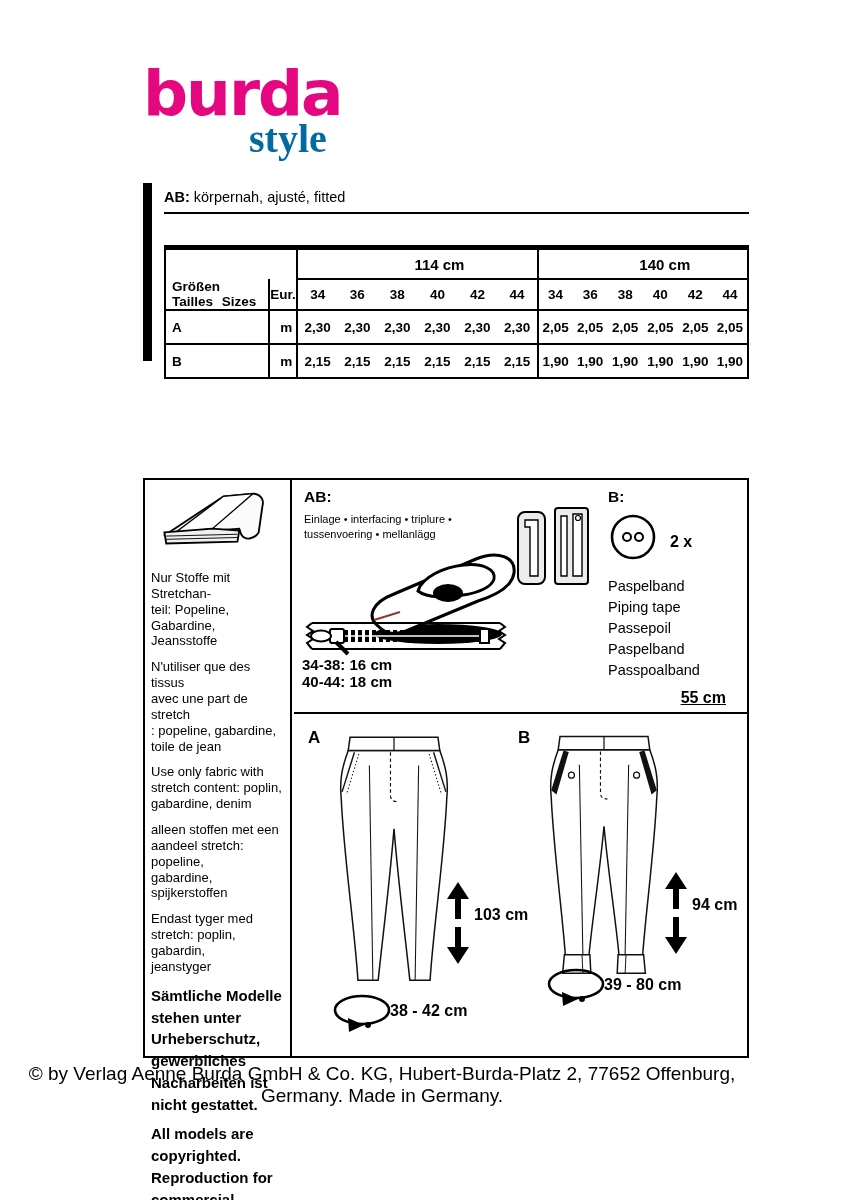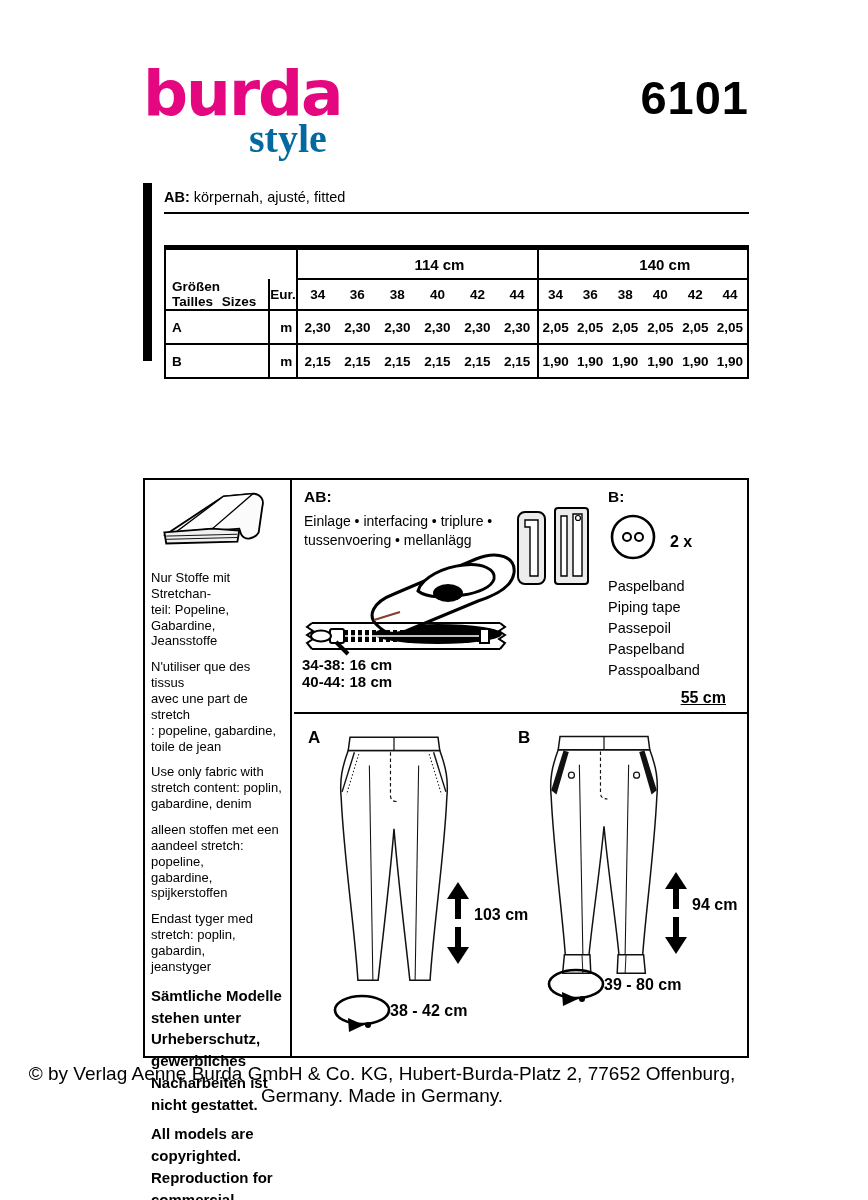--- a/index.html
+++ b/index.html
@@ -42,21 +42,21 @@
   .left-col{position:absolute;left:0;top:0;width:147px;height:100%;border-right:2px solid #000;
             box-sizing:border-box;padding:6px 5px 0 6px;}
   .fabric-icon{display:block;margin:0 auto 6px auto;}
   .note{font-size:13px;line-height:1.22;white-space:pre-line;margin:0 0 10px 0;}
   .smallnote{font-size:15px;font-weight:bold;line-height:1.45;white-space:pre-line;margin:0 0 8px 0;}
   .right-col{position:absolute;left:149px;top:0;width:455px;height:100%;}
   .notions{position:absolute;left:0;top:0;width:100%;height:234px;border-bottom:2px solid #000;
            box-sizing:border-box;}
   .ab-block{position:absolute;left:10px;top:8px;width:230px;}
   .blk-label{font-size:15.5px;font-weight:bold;}
-  .interfacing-text{font-size:14px;line-height:1.35;white-space:pre-line;margin-top:6px;}
+  .interfacing-text{font-size:11px;line-height:1.35;white-space:pre-line;margin-top:6px;}
   .pieces-svg{position:absolute;left:222px;top:26px;}
   .iron-svg{position:absolute;left:66px;top:64px;}
   .zipper-svg{position:absolute;left:4px;top:136px;}
   .zip-lengths{position:absolute;left:8px;top:176px;font-size:15px;font-weight:bold;line-height:1.15;}
   .b-block{position:absolute;left:314px;top:8px;width:136px;}
   .button-row{margin-top:6px;display:flex;align-items:center;}
   .button-qty{font-size:16px;font-weight:bold;margin-left:12px;margin-top:10px;}
   .piping-list{margin-top:14px;font-size:14.5px;line-height:21px;}
   .piping-length{margin-top:8px;font-size:16px;font-weight:bold;text-align:right;padding-right:18px;text-decoration:underline;}
   
@@ -80,21 +80,20 @@
 </style>
 </head>
 <body>
 
 <div class="page">
 
   <div class="logo">
     <div class="logo-main">burda</div>
     <div class="logo-sub">style</div>
   </div>
-  <div class="pattern-number">6101</div>
 
   <div class="title-bar"></div>
   <div class="title-block">
     <div class="variant-line"><b>AB:</b><span> körpernah, ajusté, fitted</span></div>
   </div>
 
   <table class="fabric-table">
     <colgroup>
       <col style="width:104px">
         <col style="width:28px">

